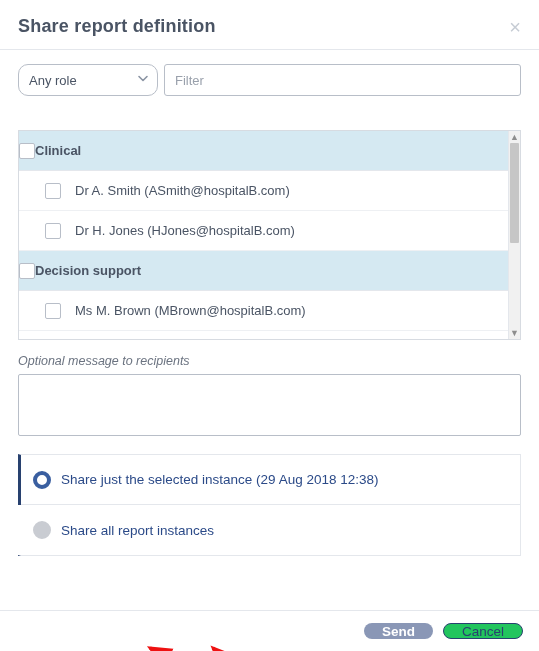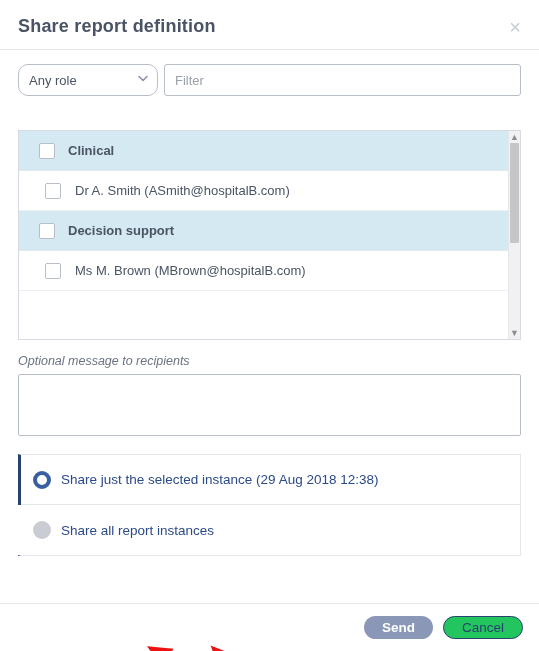--- a/index.html
+++ b/index.html
@@ -41,21 +41,21 @@
     height:210px;
     position:relative;
   }
   .scroll-area { position:absolute; top:0; left:0; right:12px; bottom:0; overflow:hidden; }
   .scrolltrack { position:absolute; top:0; right:0; bottom:0; width:12px; background:#f1f1f1; border-left:1px solid #e4e7ec;}
   .scrolltrack .arrow { height:12px; display:flex; align-items:center; justify-content:center; color:#8d8d8d; font-size:9px;}
   .scrolltrack .thumb { position:absolute; top:12px; left:1px; right:1px; height:100px; background:#c6c6c6; border-radius:1px;}
   .group-header {
     background:#d5e9f2;
     height:40px; display:flex; align-items:center;
-    padding:0 20px; gap:13px;
+    padding:0 0; gap:0;
     border-bottom:1px solid #e4e7ec;
   }
   .group-header .label { font-weight:700; font-size:13px; color:#4a5464; }
   .item {
     background:#fff; height:40px; display:flex; align-items:center;
     padding:0 2px 0 26px; gap:14px;
     border-bottom:1px solid #eef0f3;
     font-size:13px; color:#4a5464;
   }
   .cbx {
@@ -86,21 +86,21 @@
     border:4px solid #3a5fa0; background:#fff;
   }
   .radio.off { border:4px solid #c9ccd2; background:#c9ccd2;}
   .footer {
     position:absolute; bottom:0; left:0; right:0;
     border-top:1px solid #e4e7ec;
     padding:12px 16px;
     display:flex; justify-content:flex-end; gap:10px;
   }
   .btn {
-    height:23px; border-radius:16px; padding:0 18px;
+    height:16px; border-radius:16px; padding:0 18px;
     font-size:13.5px; display:flex; align-items:center; justify-content:center;
     cursor:pointer;
   }
   .btn-primary { background:#8a97b6; color:#fff; border:none; font-weight:600;}
   .btn-secondary { background:#22c55e; border:1.5px solid #28416f; color:#28416f; font-weight:400;}
   
   .ann { position:absolute; pointer-events:none; z-index:50;}
   .arrow-svg { position:absolute; top:0; left:0; overflow:visible;}
 </style>
 </head>
@@ -127,20 +127,24 @@
 
   <div class="listwrap">
     <div class="scroll-area">
       <div class="group-header">
         <span class="cbx"></span>
         <span class="label">Clinical</span>
       </div>
       <div class="item">
         <span class="cbx"></span>
         <span>Dr A. Smith (ASmith@hospitalB.com)</span>
+      </div>
+      <div class="item">
+        <span class="cbx"></span>
+        <span>Dr H. Jones (HJones@hospitalB.com)</span>
       </div>
       <div class="group-header">
         <span class="cbx"></span>
         <span class="label">Decision support</span>
       </div>
       <div class="item">
         <span class="cbx"></span>
         <span>Ms M. Brown (MBrown@hospitalB.com)</span>
       </div>
     </div>

